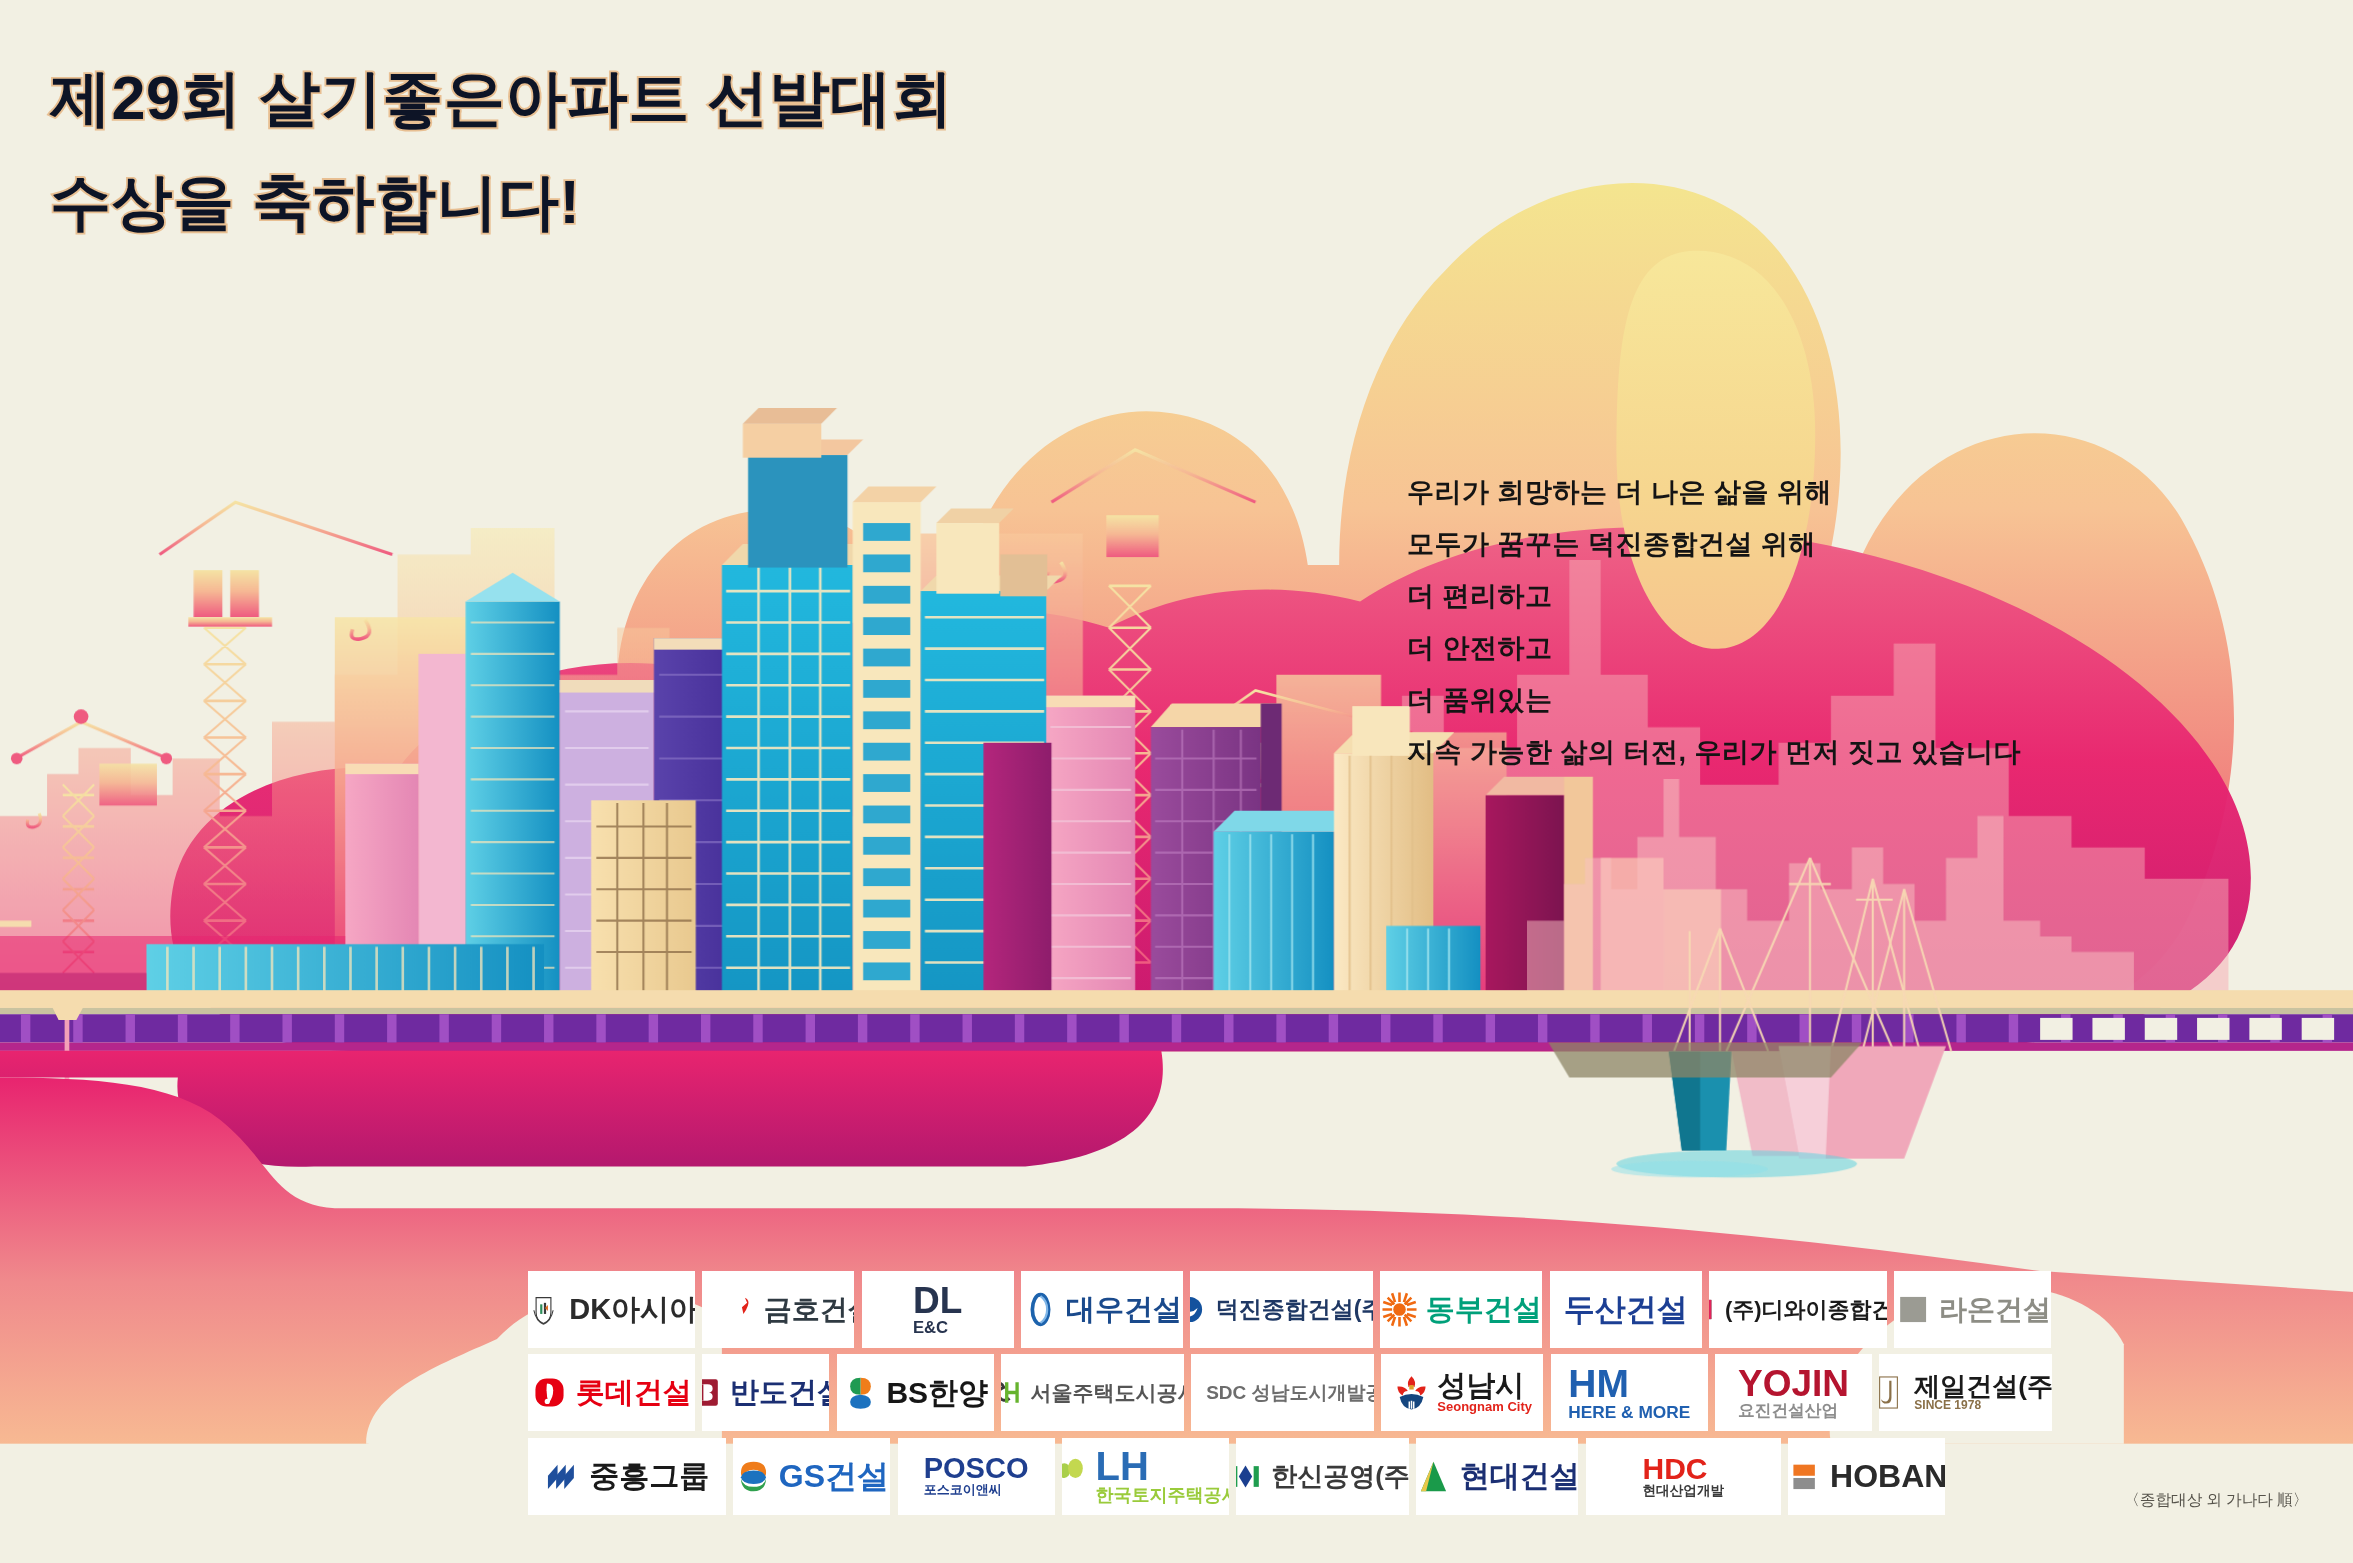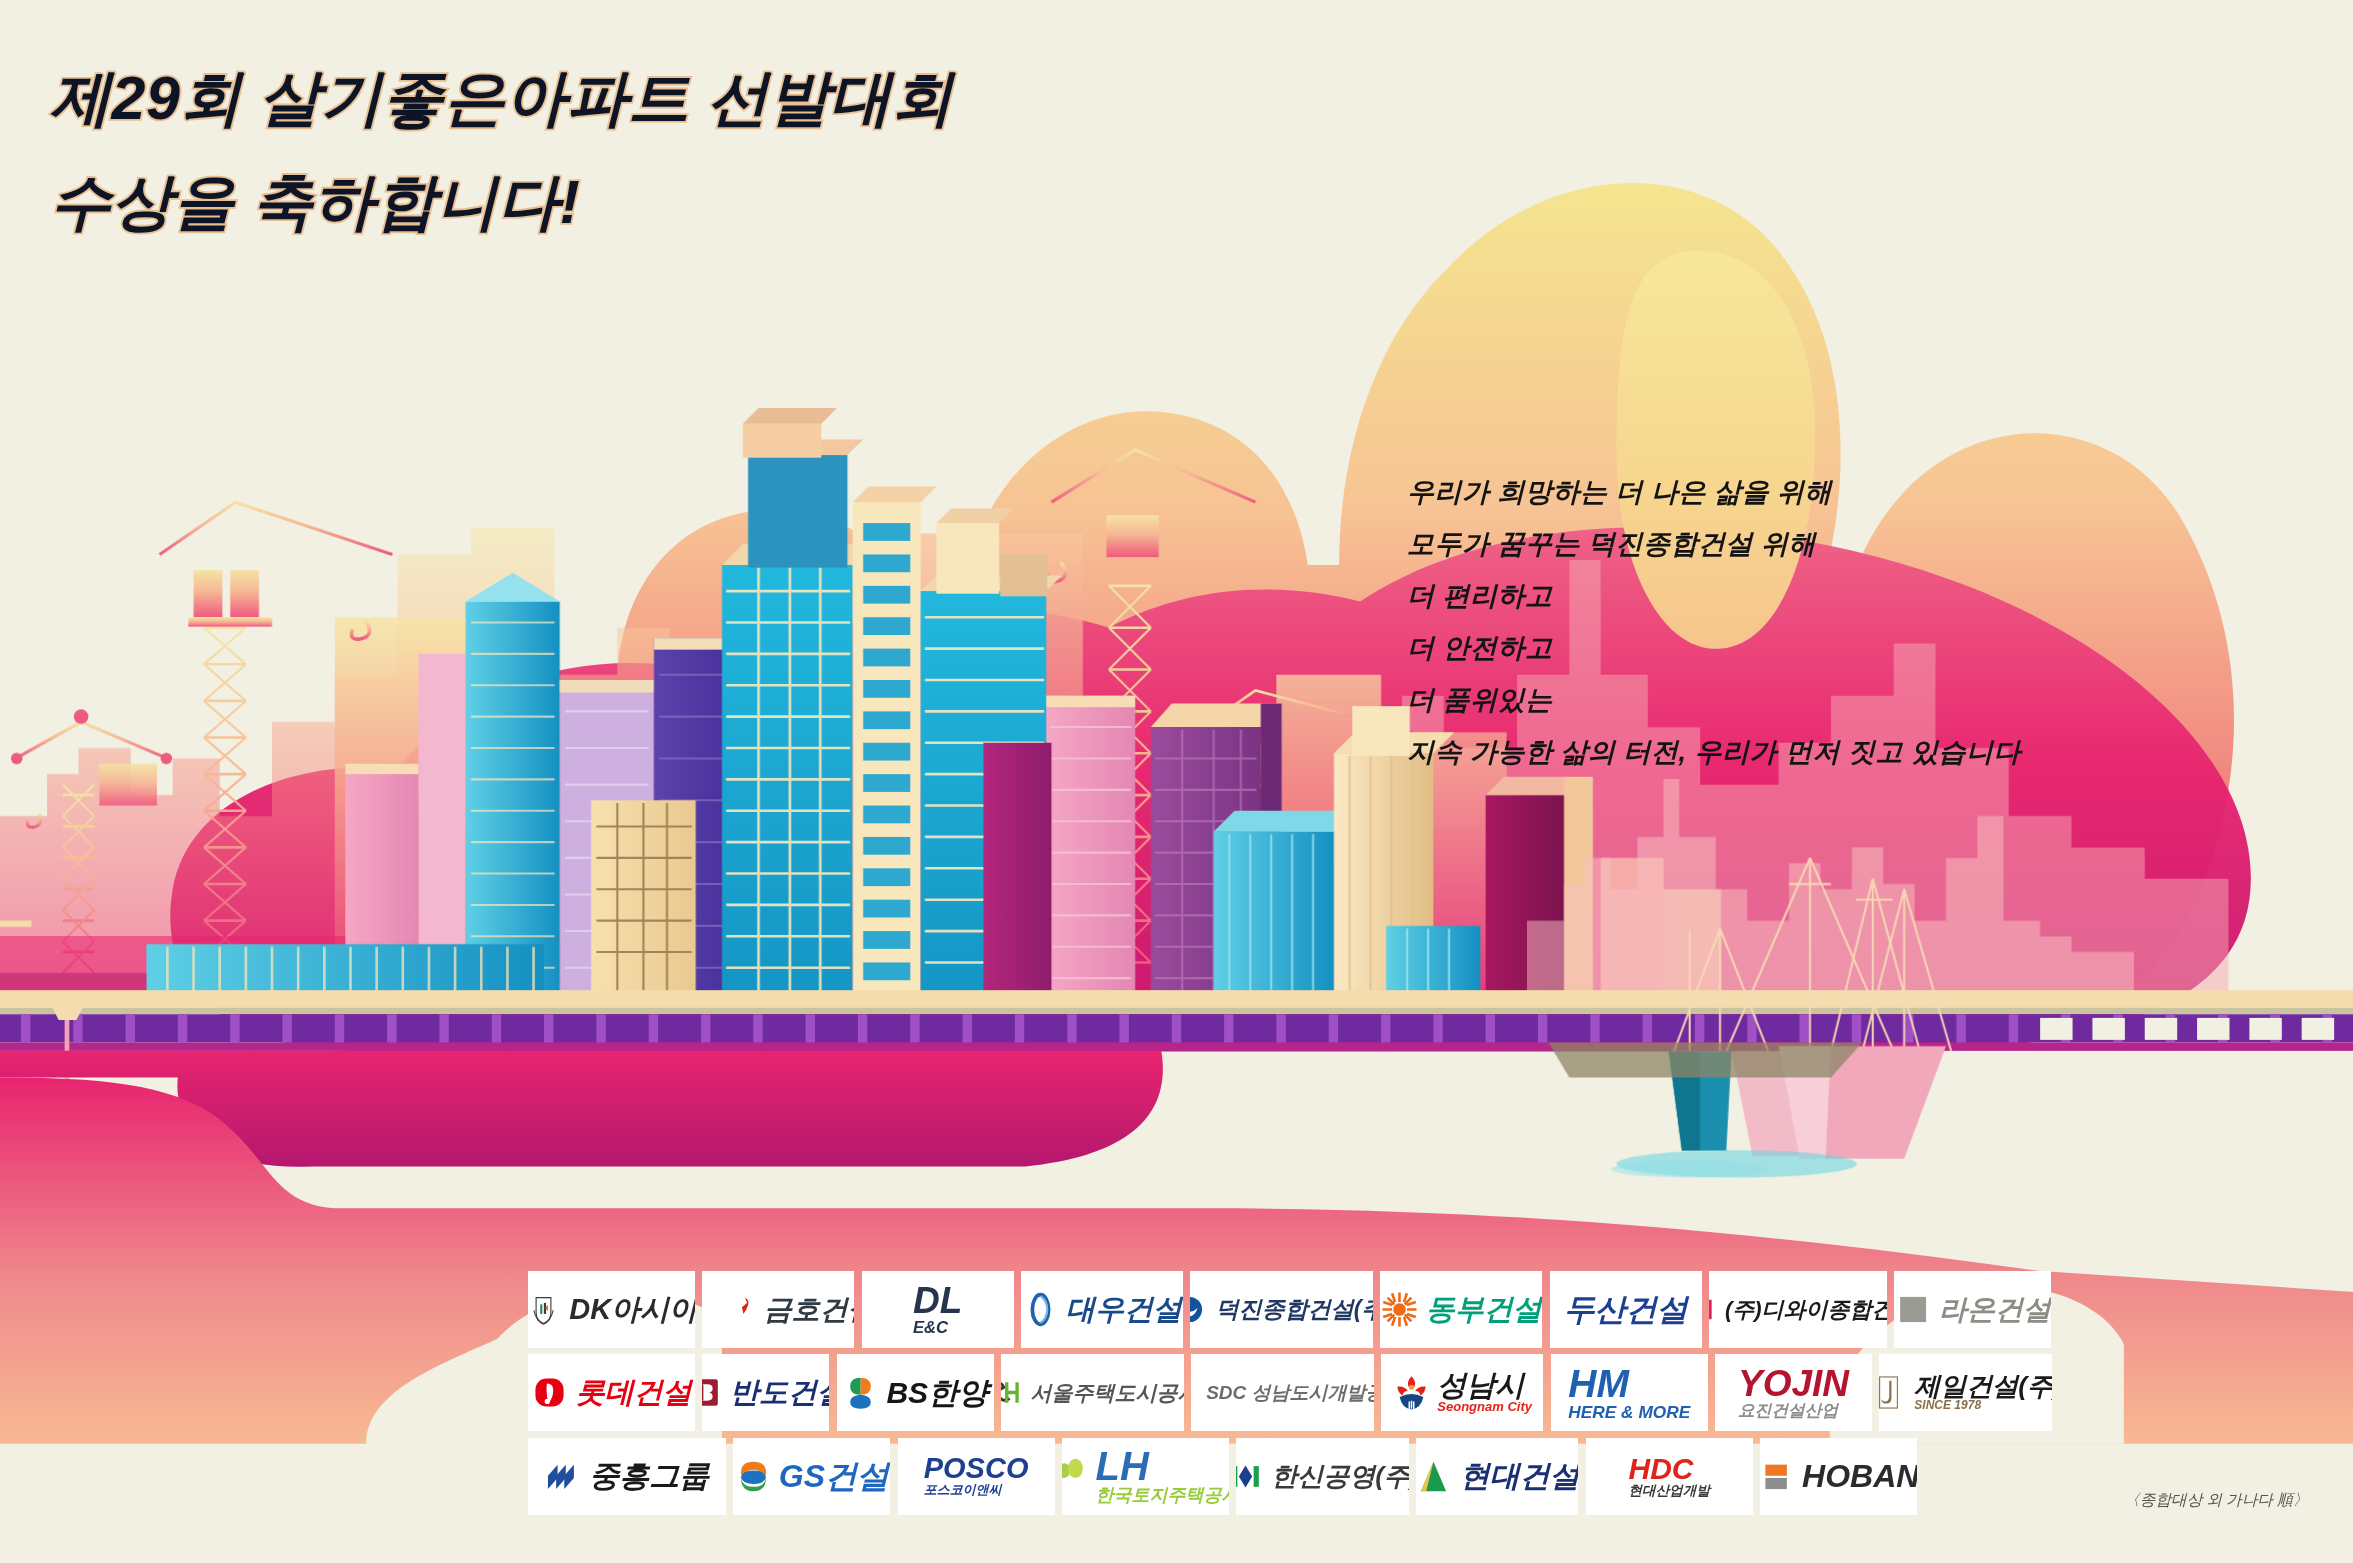--- a/index.html
+++ b/index.html
@@ -7,21 +7,20 @@
     width: 2354px; height: 1564px;
     background: #f2f0e3;
     font-family: "Liberation Sans", sans-serif;
     overflow: hidden;
   }
   #poster {
     position: relative;
     width: 2354px; height: 1564px;
     background: #84cc16;
     overflow: hidden;
-    font-style: italic;
   }
 
   
   #art { position:absolute; inset:0; width:2354px; height:1564px; }
 
   
   .headline {
     position: absolute;
     left: 50px;
     z-index: 40;
@@ -918,21 +917,21 @@
           <span class="mark">
             <svg width="37" height="37" viewBox="0 0 100 100" xmlns="http://www.w3.org/2000/svg">
               <path d="M50 10 L84 90 H16 Z" fill="#1a9a4a"></path>
                 <path d="M50 10 L30 90 H16 Z" fill="#e8c84a"></path>
             </svg>
           </span>
           <span class="stack">
             <span class="logo-txt" style="color: rgb(27, 47, 115); font-size: 30px;">현대건설</span>
           </span>
         </div>
-        <div class="logo-cell" style="width: 167px;">
+        <div class="logo-cell" style="width: 195px;">
           <span class="stack">
             <span class="logo-txt" style="color: rgb(226, 35, 26); font-size: 30px;">HDC</span>
             <span class="logo-sub" style="color: rgb(58, 58, 58); font-size: 13.6px;">현대산업개발</span>
           </span>
         </div>
         <div class="logo-cell" style="width: 157px;">
           <span class="mark">
             <svg width="37" height="37" viewBox="0 0 100 100" xmlns="http://www.w3.org/2000/svg">
               <rect x="20" y="18" width="58" height="30" fill="#ef7622"></rect>
                 <rect x="20" y="54" width="58" height="30" fill="#8d8d8d"></rect>

